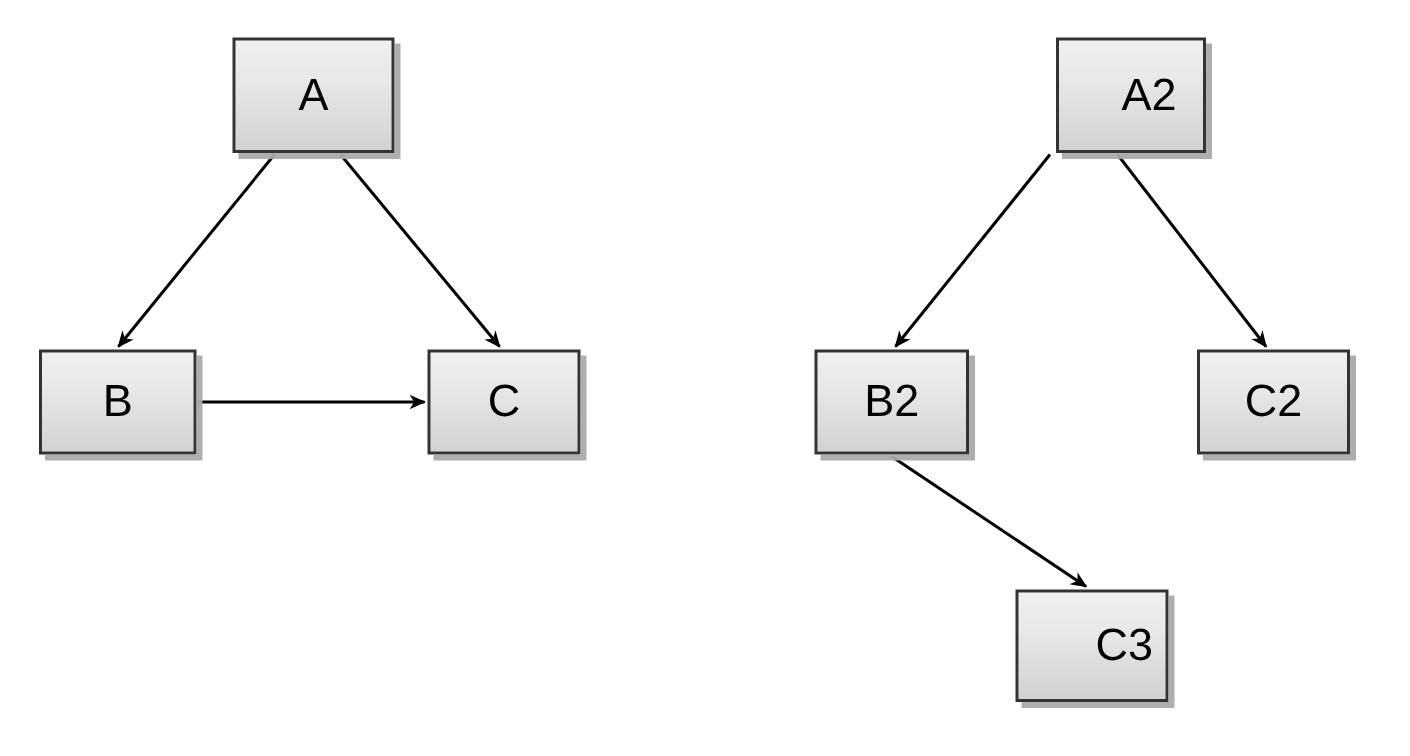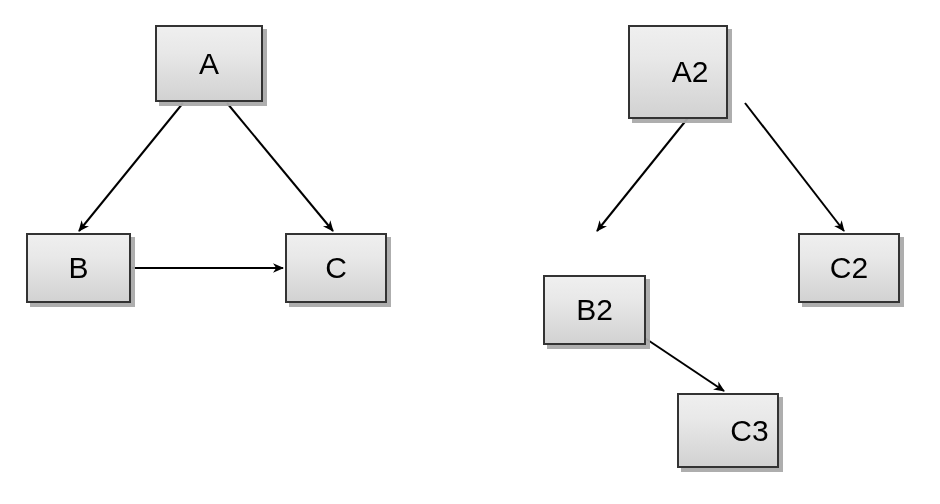--- a/index.html
+++ b/index.html
@@ -67,24 +67,24 @@
   <div id="nodes-group">
       <div class="node" style="left: 155px; top: 25px; width: 108px; height: 77px;">
         <span class="node-label">A</span>
       </div>
       <div class="node" style="left: 26px; top: 233px; width: 105px; height: 70px;">
         <span class="node-label">B</span>
       </div>
       <div class="node" style="left: 285px; top: 233px; width: 102px; height: 70px;">
         <span class="node-label">C</span>
       </div>
-      <div class="node" style="left: 628px; top: 25px; width: 100px; height: 94px; padding-left: 24px;">
+      <div class="node" style="left: 704px; top: 25px; width: 100px; height: 77px; padding-left: 24px;">
         <span class="node-label">A2</span>
       </div>
-      <div class="node" style="left: 543px; top: 233px; width: 103px; height: 70px; margin-top: 42px;">
+      <div class="node" style="left: 543px; top: 233px; width: 103px; height: 70px;">
         <span class="node-label">B2</span>
       </div>
       <div class="node" style="left: 798px; top: 233px; width: 102px; height: 70px; text-align: right;">
         <span class="node-label">C2</span>
       </div>
       <div class="node" style="left: 677px; top: 393px; width: 102px; height: 75px; padding-left: 43px;">
         <span class="node-label">C3</span>
       </div>
     </div>
 

